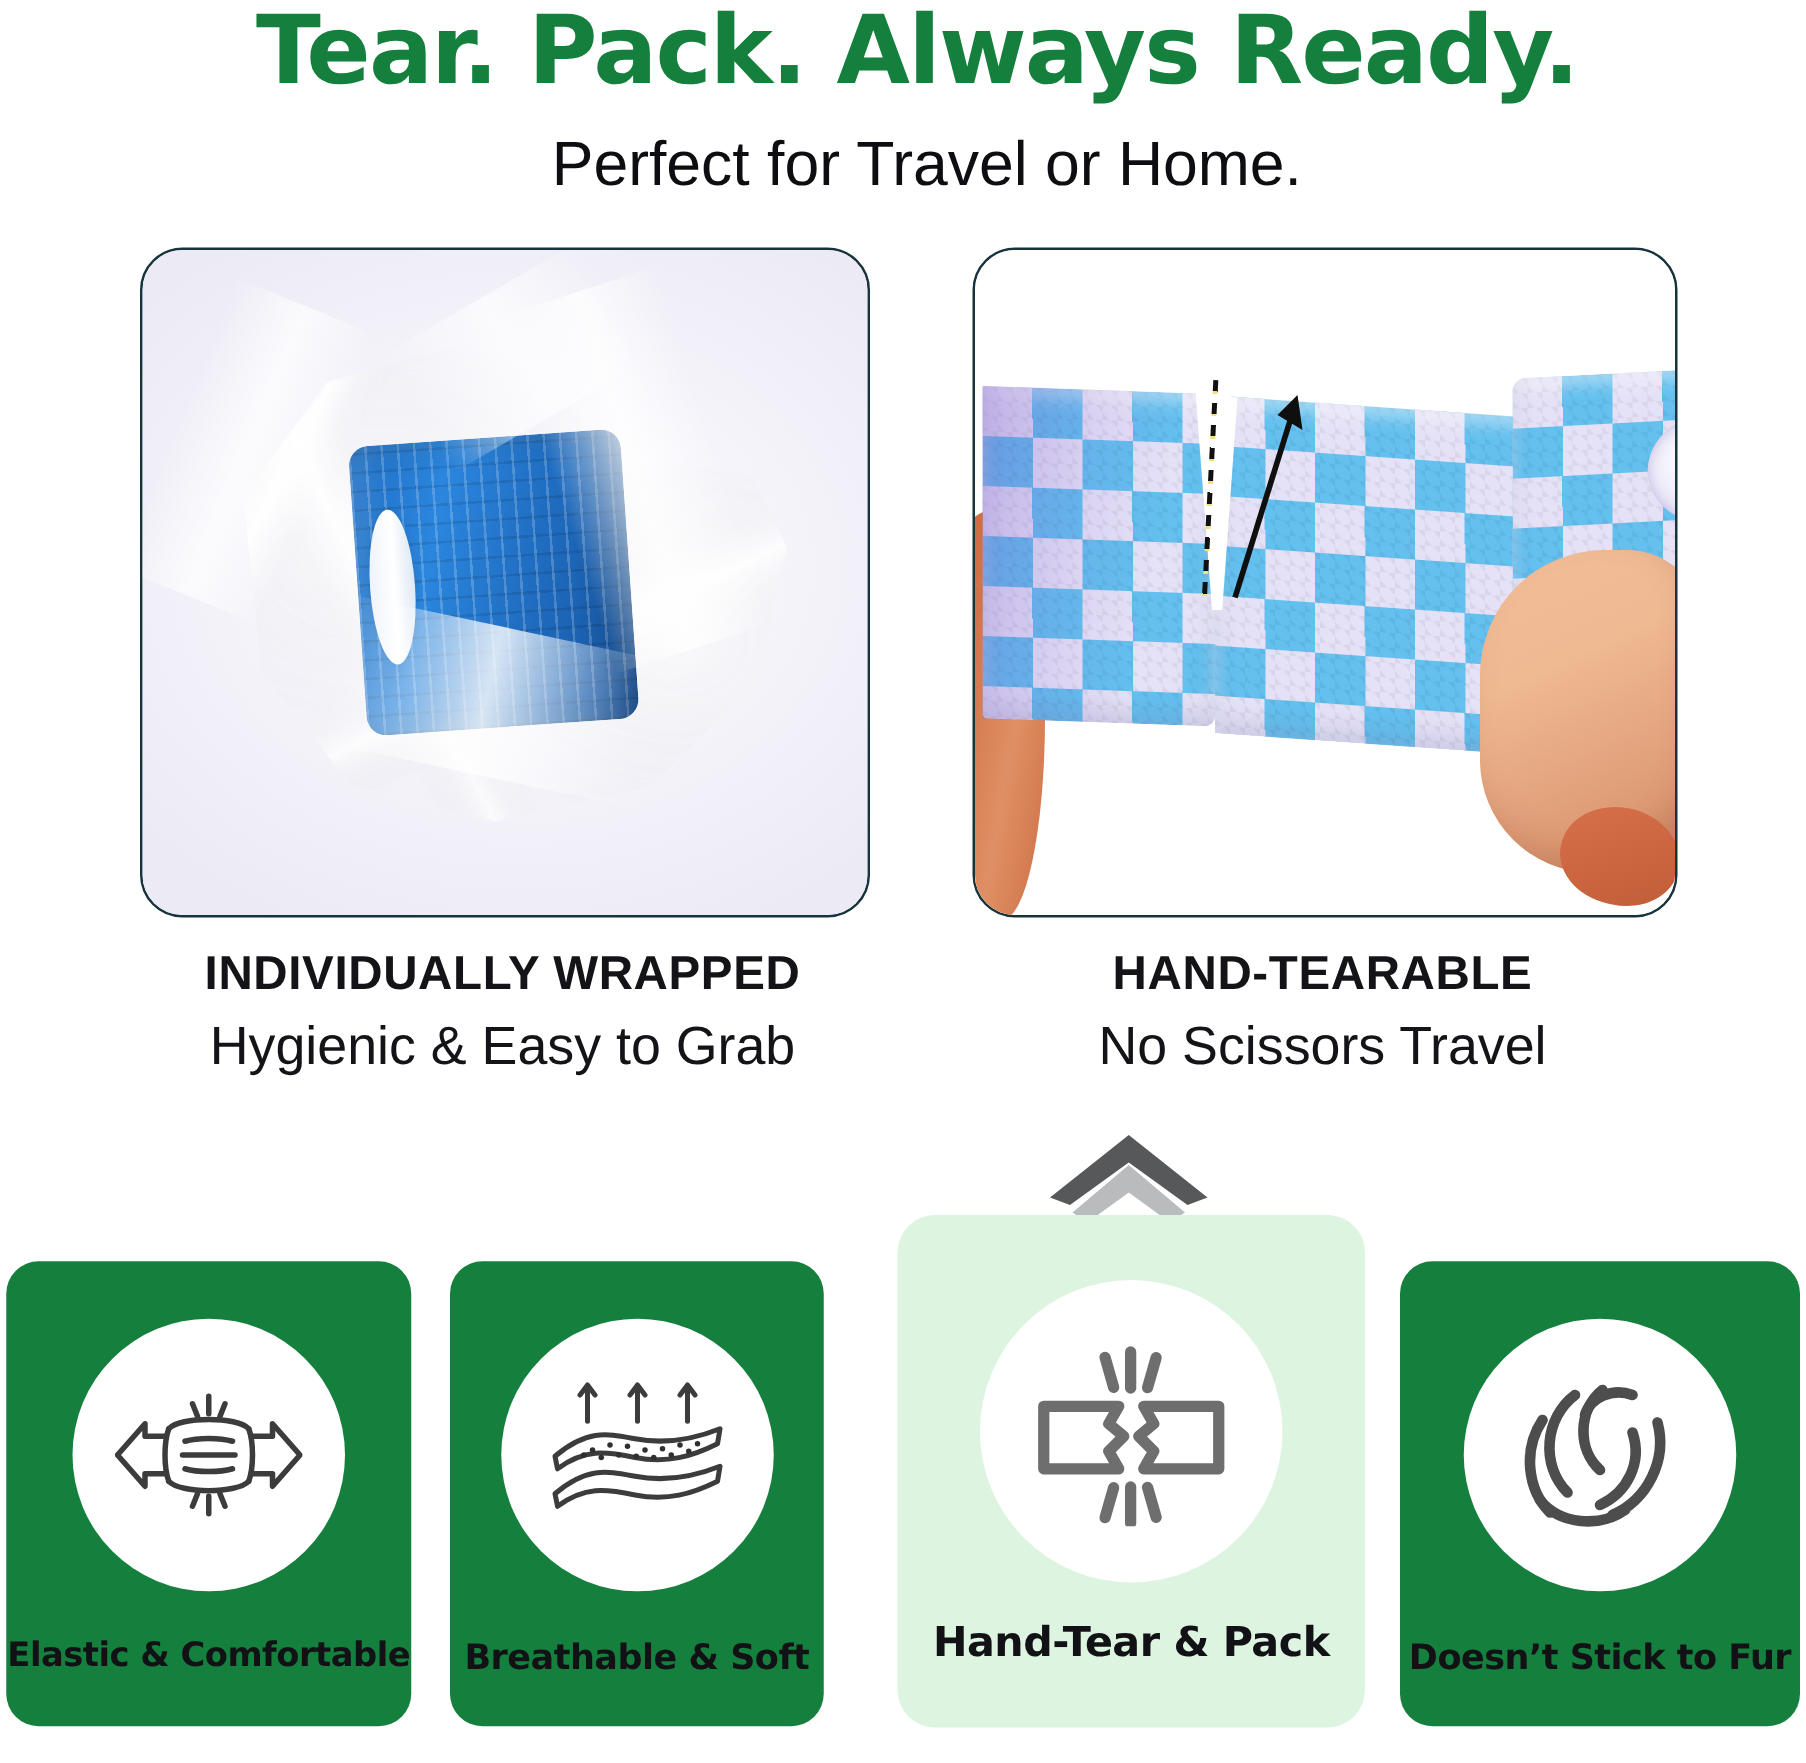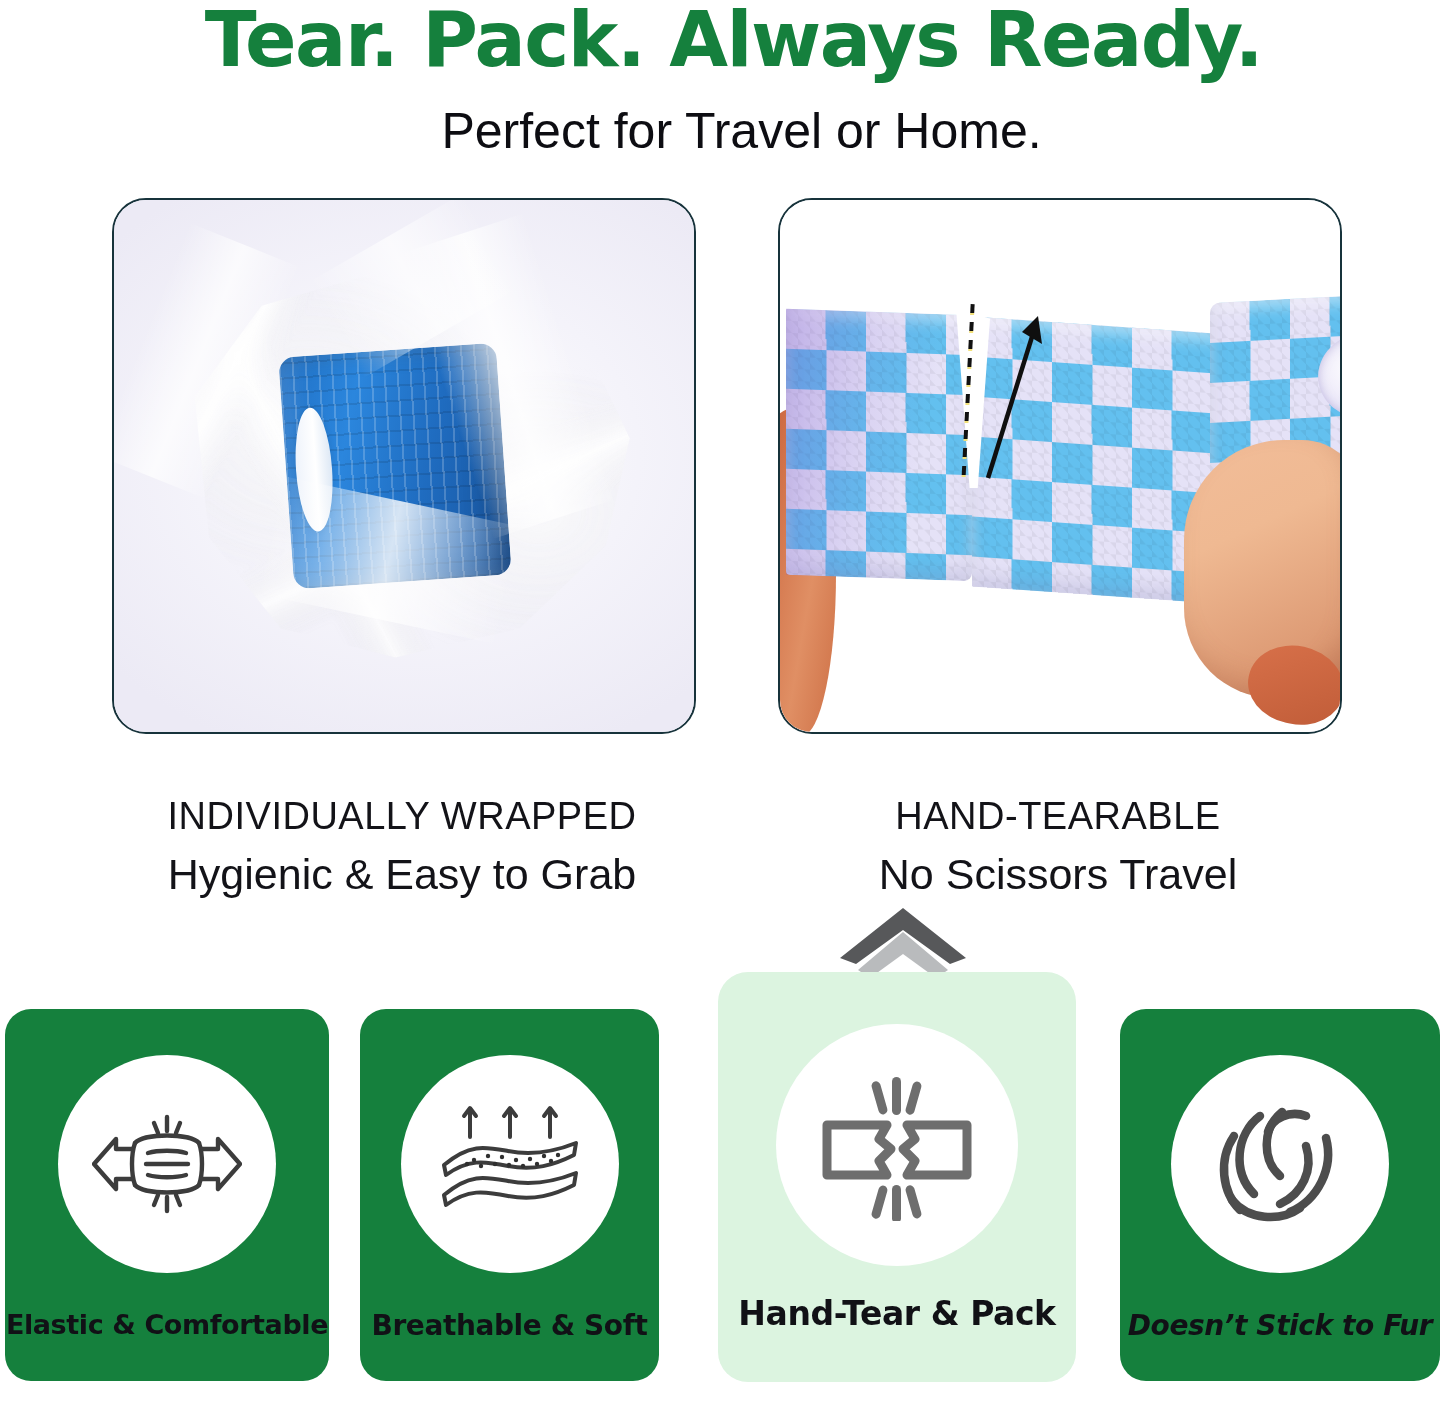--- a/index.html
+++ b/index.html
@@ -180,35 +180,35 @@
   }
 
   
   .caption {
     position: absolute;
     text-align: center;
     color: #131318;
     font-family: "Liberation Sans", sans-serif;
     line-height: 1.18;
   }
-  .caption .line1 { font-size: 38px; font-weight: 400; letter-spacing: .5px; margin-top: 37px; }
+  .caption .line1 { font-size: 38px; font-weight: 700; letter-spacing: .5px; }
   .caption .line2 { font-size: 43px; font-weight: 400; letter-spacing: 0px; margin-top: 10px; }
   #cap-left  { left: 112px; top: 757px; width: 580px; }
   #cap-right { left: 778px; top: 757px; width: 560px; }
 
   
   .card {
     position: absolute;
     border-radius: 26px;
     background: #15803d;
   }
   #card-0 { left: 5px;    top: 1009px; width: 324px; height: 372px; }
   #card-1 { left: 360px;  top: 1009px; width: 299px; height: 372px; text-decoration: underline; }
-  #card-2 { left: 718px;  top: 972px;  width: 358px; height: 410px; background: #dcf4e0; border-radius: 30px; }
-  #card-3 { left: 1120px; top: 1009px; width: 320px; height: 372px; font-style: italic; }
+  #card-2 { left: 718px;  top: 972px;  width: 358px; height: 410px; background: #dcf4e0; border-radius: 30px; padding-left: 16px; }
+  #card-3 { left: 1120px; top: 1009px; width: 320px; height: 372px; }
 
   .icon-circle {
     position: absolute;
     left: 50%;
     transform: translateX(-50%);
     border-radius: 50%;
     background: #ffffff;
     display: flex;
     align-items: center;
     justify-content: center;

